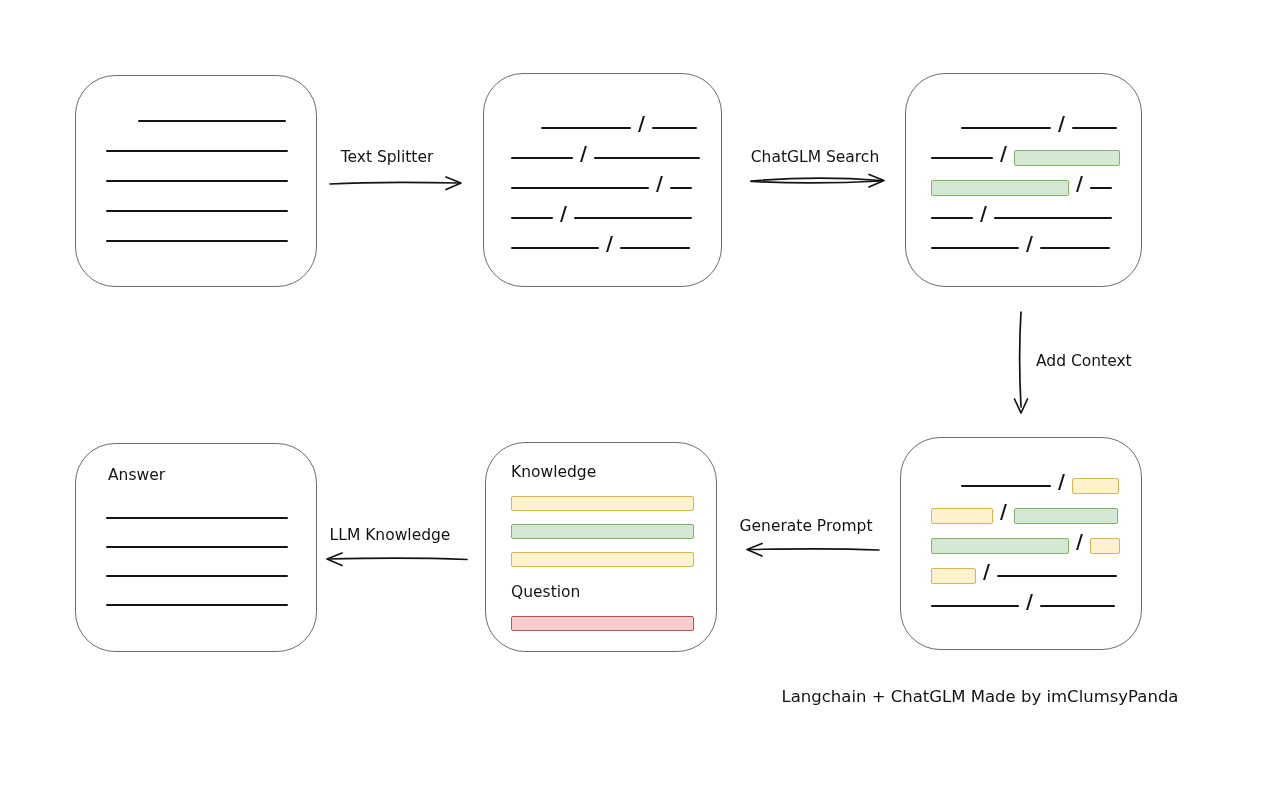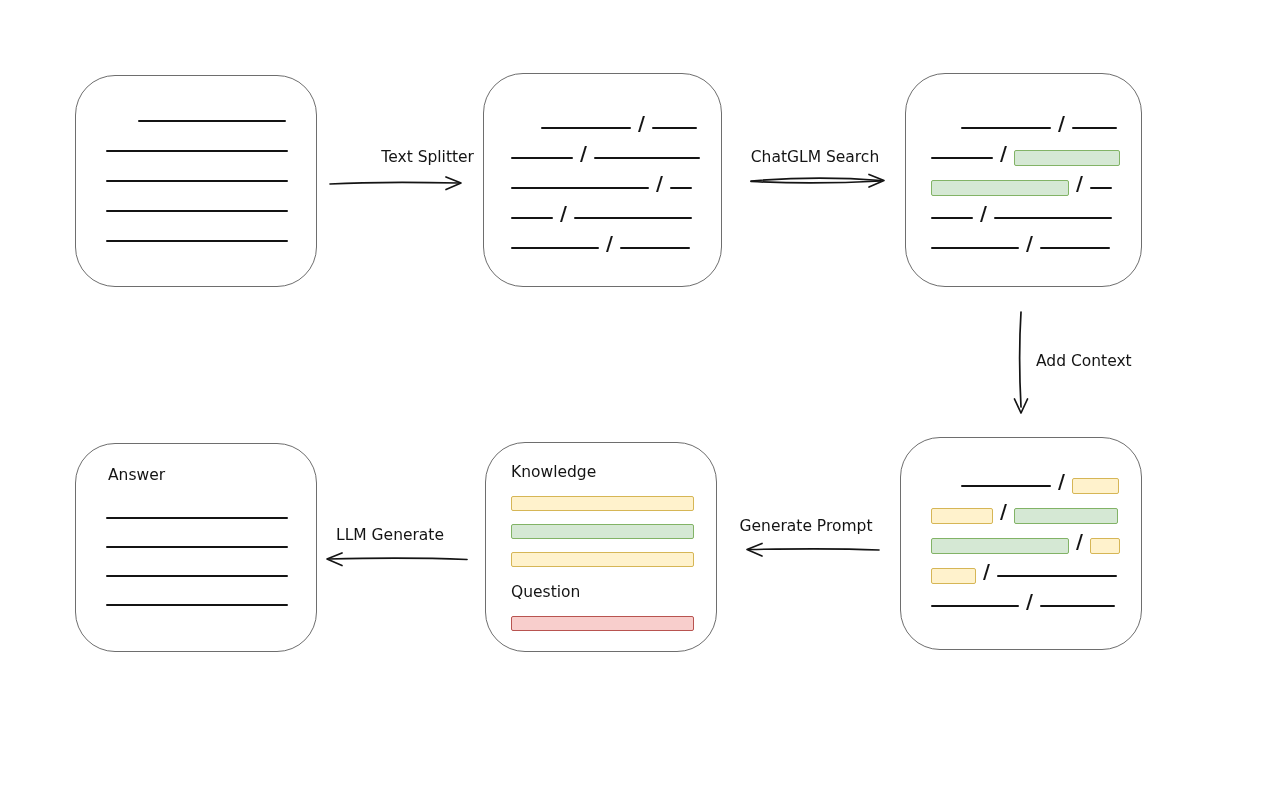--- a/index.html
+++ b/index.html
@@ -160,21 +160,21 @@
           <div class="bar bar-green"></div>
           <div class="bar bar-yellow"></div>
         </div>
       <div class="prompt-label q-label">Question</div>
       <div class="bars">
           <div class="bar bar-red"></div>
         </div>
     </div>
   </div>
 
-  <div class="arrow-label" style="left:344px;top:148px;width:130px;text-align:right;">Text Splitter</div>
+  <div class="arrow-label" style="left:322px;top:148px;width:130px;">Text Splitter</div>
   <svg class="arrow" style="left:327px;top:170px;" width="142" height="26">
     <path class="astroke" d="M3,14 C40,12 95,12.3 132,13"></path>
     <path class="astroke" d="M119,7 L134,13 L119,19.5"></path>
   </svg>
 
   <div class="arrow-label" style="left:744px;top:148px;width:142px;">ChatGLM Search</div>
   <svg class="arrow" style="left:748px;top:168px;" width="142" height="24">
     <path class="astroke" d="M3,13 C45,9.5 95,9.5 133,12.5"></path>
     <path class="astroke" d="M3,13.5 C45,15.5 95,15 133,13"></path>
     <path class="astroke" d="M121,6.5 L136,12.5 L121,19"></path>
@@ -185,20 +185,21 @@
     <path class="astroke" d="M13,3 C11,35 11.5,70 13,98"></path>
     <path class="astroke" d="M6.5,90 L13,104 L19.5,90"></path>
   </svg>
 
   <div class="arrow-label" style="left:728px;top:517px;width:156px;">Generate Prompt</div>
   <svg class="arrow" style="left:740px;top:537px;" width="142" height="24">
     <path class="astroke" d="M139,13 C100,11.3 45,11.8 9,12.5"></path>
     <path class="astroke" d="M22,6.5 L7,12.5 L22,19"></path>
   </svg>
 
-  <div class="arrow-label" style="left:322px;top:526px;width:136px;">LLM Generate</div>
+  <div class="arrow-label" style="left:322px;top:526px;width:136px;">LLM Knowledge</div>
   <svg class="arrow" style="left:320px;top:546px;" width="150" height="24">
     <path class="astroke" d="M147,13.5 C105,11.8 50,12 9,13"></path>
     <path class="astroke" d="M22,7 L7,13 L22,19.5"></path>
   </svg>
 
+  <div class="caption" style="left:740px;top:687px;width:480px;">Langchain + ChatGLM Made by imClumsyPanda</div>
 
 </div>
 
 </body></html>

